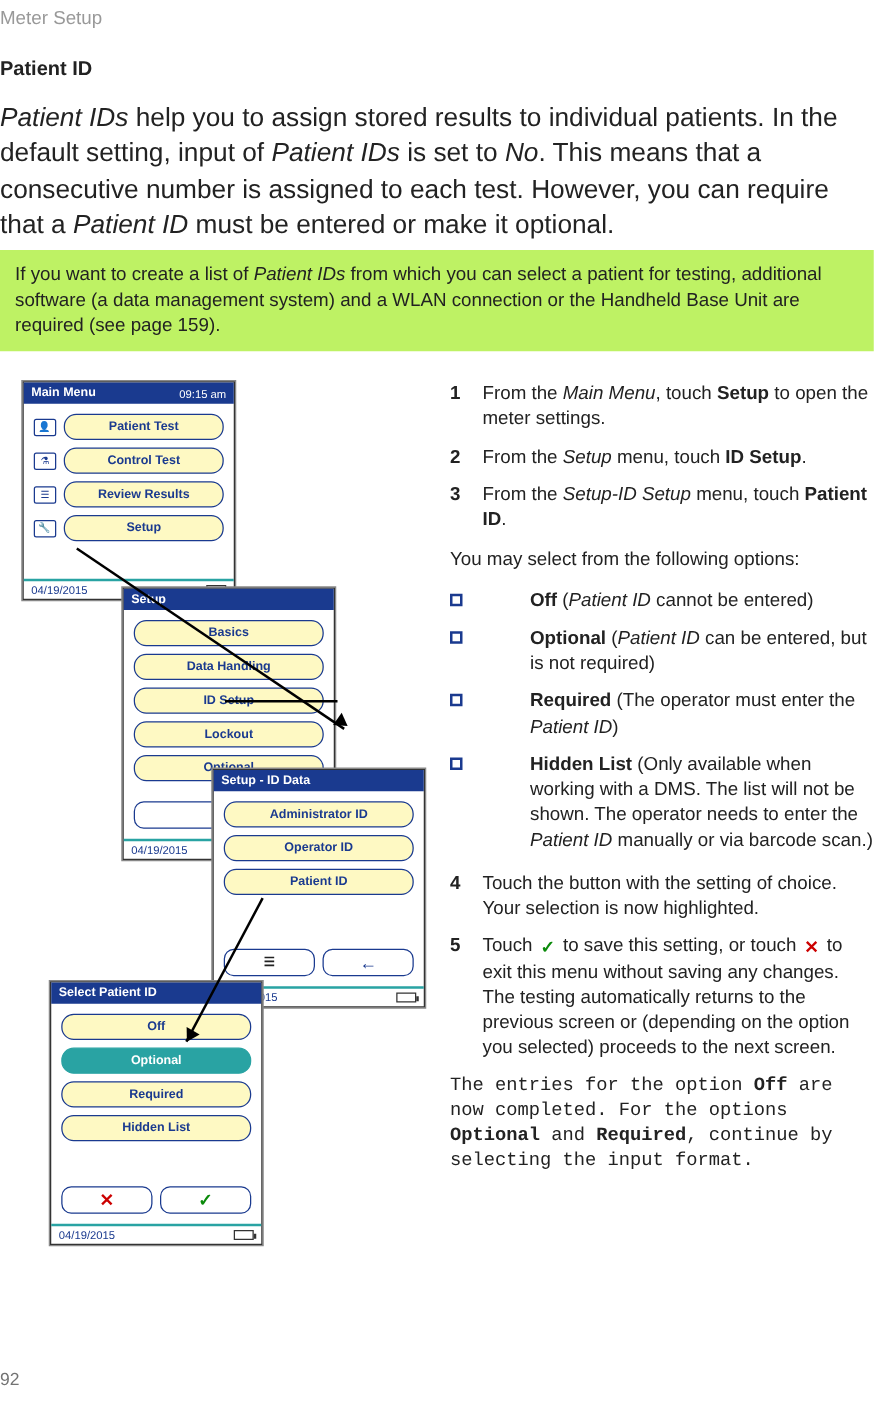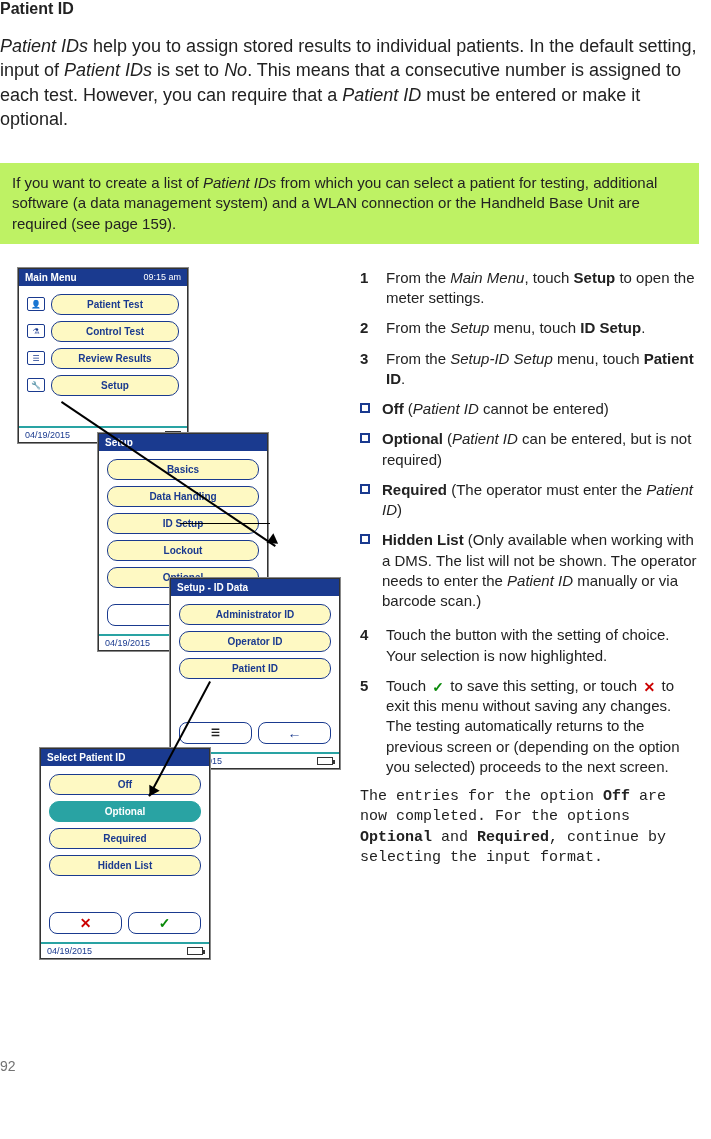--- a/index.html
+++ b/index.html
@@ -18,23 +18,23 @@
     font-size: 15px;
     color: #999;
     margin: 6px 0 24px 0;
   }
   h1.section-title {
     font-size: 16px;
     font-weight: bold;
     margin: 0 0 16px 0;
   }
   .intro {
-    font-size: 18px;
+    font-size: 21px;
     line-height: 1.35;
-    margin-bottom: 32px;
+    margin-bottom: 6px;
   }
   .intro em, .body em { font-style: italic; }
   .note-box {
     background: #bef264;
     padding: 10px 12px;
     font-size: 15px;
     line-height: 1.35;
     margin-bottom: 24px;
   }
   .content-row {
@@ -52,21 +52,21 @@
     padding-left: 20px;
     font-size: 15px;
     line-height: 1.35;
   }
   ol.steps { list-style: none; padding: 0; margin: 0; }
   ol.steps > li { display: flex; margin-bottom: 10px; }
   ol.steps > li .num { font-weight: bold; width: 26px; flex-shrink: 0; }
   ol.steps > li .body { flex: 1; }
   .options-intro { margin: 12px 0; }
   ul.opts { list-style: none; padding: 0; margin: 0 0 14px 0; }
-  ul.opts li { display: flex; margin-bottom: 10px; }
+  ul.opts li { display: flex; margin-bottom: 10px; gap: 42px; }
   ul.opts li .sq { width: 10px; height: 10px; border: 2px solid #1a3a8f; margin: 4px 12px 0 0; flex-shrink: 0; }
   .finish { margin-top: 6px; font-family: Liberation Mono, monospace; }
 
   
   .screen {
     position: absolute;
     width: 170px;
     background: #fff;
     border: 1px solid #333;
     box-shadow: 0 0 0 1px #888;
@@ -174,20 +174,21 @@
     font-weight: bold;
     font-size: 14px;
   }
   .inline-icon.ok { color: #0a8a0a; }
   .inline-icon.cancel { color: #cc0000; }
 </style>
 </head>
 <body>
 
 <div class="page">
+  <div class="breadcrumb">Meter Setup</div>
 
   <h1 class="section-title">Patient ID</h1>
 
   <div class="intro">
     <em>Patient IDs</em> help you to assign stored results to individual patients. In the default setting, input of <em>Patient IDs</em> is set to <em>No</em>. This means that a consecutive number is assigned to each test. However, you can require that a <em>Patient ID</em> must be entered or make it optional.
   </div>
 
   <div class="note-box">
     If you want to create a list of <em>Patient IDs</em> from which you can select a patient for testing, additional software (a data management system) and a WLAN connection or the Handheld Base Unit are required (see page 159).
   </div>
@@ -302,20 +303,21 @@
         <li>
             <span class="num">2</span>
           <span class="body">From the <em>Setup</em> menu, touch <b>ID Setup</b>.</span>
           </li>
         <li>
             <span class="num">3</span>
           <span class="body">From the <em>Setup-ID Setup</em> menu, touch <b>Patient ID</b>.</span>
           </li>
       </ol>
 
+      <div class="options-intro">You may select from the following options:</div>
 
       <ul class="opts">
         <li>
             <span class="sq"></span>
           <span><b>Off</b> (<em>Patient ID</em> cannot be entered)</span>
           </li>
         <li>
             <span class="sq"></span>
           <span><b>Optional</b> (<em>Patient ID</em> can be entered, but is not required)</span>
           </li>

